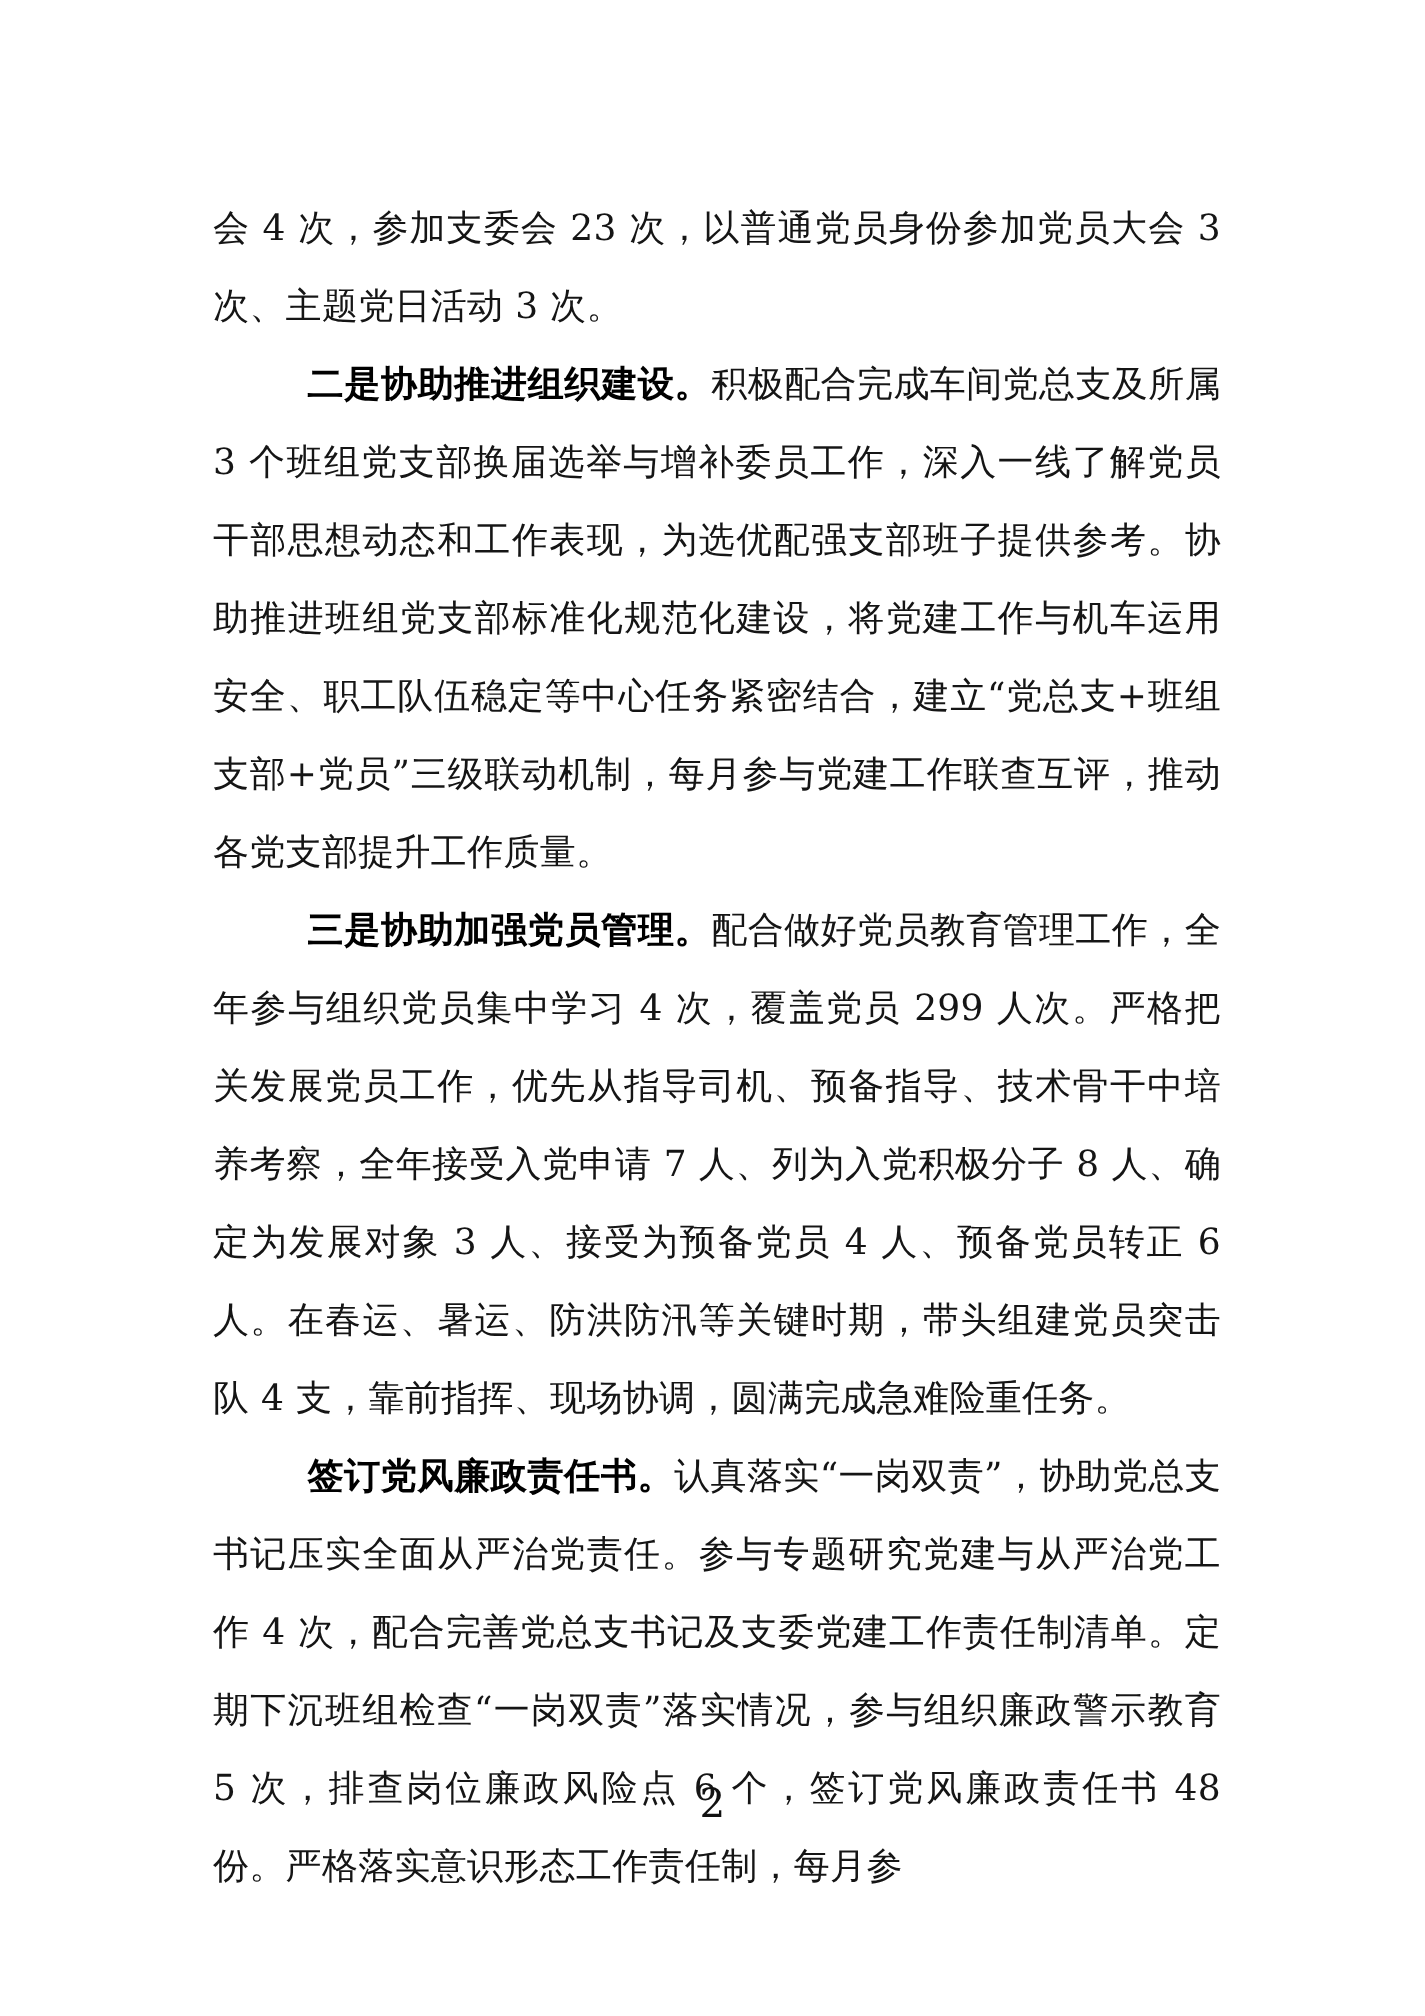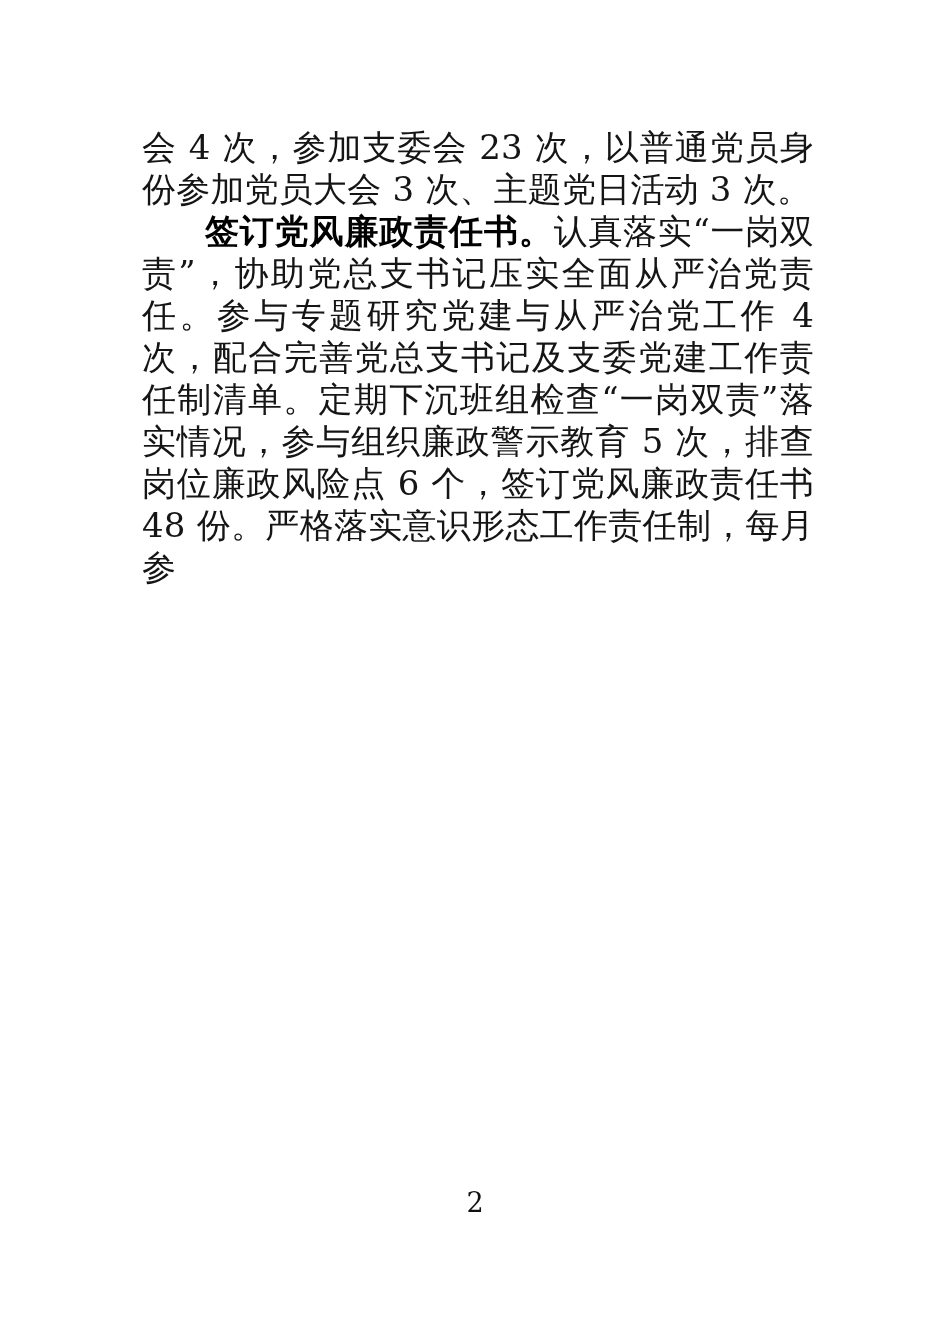--- a/index.html
+++ b/index.html
@@ -27,22 +27,22 @@
 
   .text-block {
     position: absolute;
     left: 142px;
     top: 126px;
     width: 672px;
   }
 
   .para {
     margin: 0;
-    font-size: 34px;
-    line-height: 42px;
+    font-size: 24px;
+    line-height: 52px;
     text-align: justify;
     text-align-last: left;
     text-justify: inter-character;
     letter-spacing: 0.2px;
     color: #151515;
     font-family: "DejaVu Serif", "Liberation Serif", serif;
     font-weight: 400;
     word-break: break-all;
   }
 
@@ -70,21 +70,23 @@
 </style>
 </head>
 <body>
 
 <div class="page">
 
   <div class="text-block">
 
     <p class="para"><span>会 4 次，参加支委会 23 次，以普通党员身份参加党员大会 3 次、主题党日活动 3 次。</span></p>
 
+    <p class="para indent"><span class="lead">二是协助推进组织建设。</span><span>积极配合完成车间党总支及所属 3 个班组党支部换届选举与增补委员工作，深入一线了解党员干部思想动态和工作表现，为选优配强支部班子提供参考。协助推进班组党支部标准化规范化建设，将党建工作与机车运用安全、职工队伍稳定等中心任务紧密结合，建立“党总支+班组支部+党员”三级联动机制，每月参与党建工作联查互评，推动各党支部提升工作质量。</span></p>
 
+    <p class="para indent"><span class="lead">三是协助加强党员管理。</span><span>配合做好党员教育管理工作，全年参与组织党员集中学习 4 次，覆盖党员 299 人次。严格把关发展党员工作，优先从指导司机、预备指导、技术骨干中培养考察，全年接受入党申请 7 人、列为入党积极分子 8 人、确定为发展对象 3 人、接受为预备党员 4 人、预备党员转正 6 人。在春运、暑运、防洪防汛等关键时期，带头组建党员突击队 4 支，靠前指挥、现场协调，圆满完成急难险重任务。</span></p>
 
     <p class="para indent"><span class="lead">签订党风廉政责任书。</span><span>认真落实“一岗双责”，协助党总支书记压实全面从严治党责任。参与专题研究党建与从严治党工作 4 次，配合完善党总支书记及支委党建工作责任制清单。定期下沉班组检查“一岗双责”落实情况，参与组织廉政警示教育 5 次，排查岗位廉政风险点 6 个，签订党风廉政责任书 48 份。严格落实意识形态工作责任制，每月参</span></p>
 
   </div>
 
   <div class="page-number">2</div>
 
 </div>
 
 </body></html>

